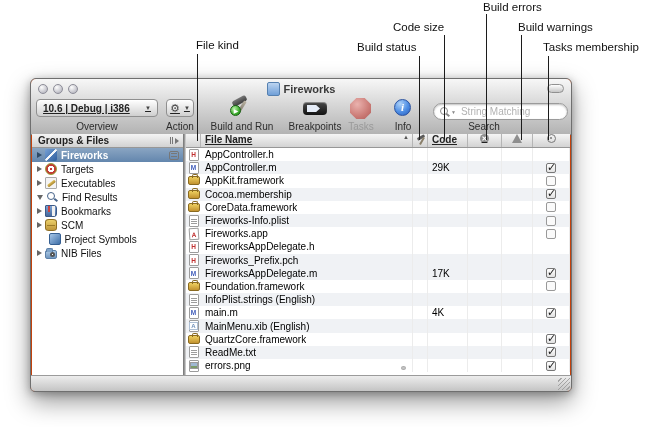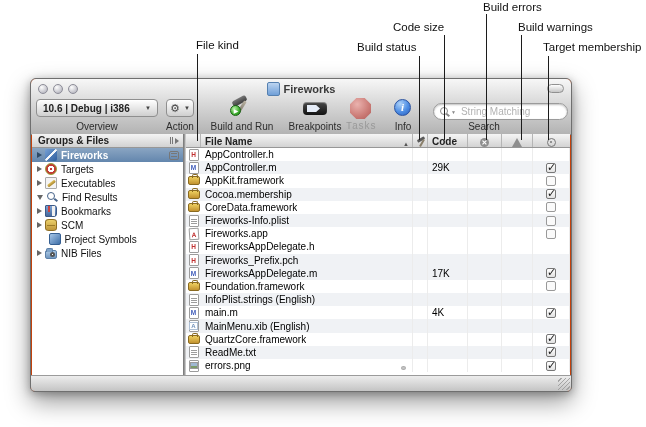--- a/index.html
+++ b/index.html
@@ -23,23 +23,23 @@
   .title-group{position:absolute;top:3px;left:0;right:0;display:flex;justify-content:center;
                align-items:center;gap:4px;font-size:11px;font-weight:bold;color:#3a3a3a;}
   .title-doc{width:11px;height:12px;background:linear-gradient(#bcd4f0,#6f9fd8);
              border:1px solid #5580b0;border-radius:2px;}
   .lozenge{position:absolute;right:7px;top:5px;width:17px;height:9px;border-radius:5px;
            background:linear-gradient(#fefefe,#c6c6c6);border:1px solid #909090;box-sizing:border-box;}
 
   
   .tbtn{position:absolute;height:18px;box-sizing:border-box;border:1px solid #8f8f8f;border-radius:4px;
         background:linear-gradient(#ffffff,#eaeaea 45%,#cfcfcf);box-shadow:inset 0 1px 0 #fff;
-        display:flex;align-items:center;font-size:10px;font-weight:bold;color:#222;}
+        display:flex;align-items:center;font-size:10px;font-weight:bold;color:#222;text-decoration:underline;}
   .caption{position:absolute;font-size:10px;color:#2d2d2d;text-align:center;}
-  .caption.dim{color:#9a9a9a;font-family:Liberation Mono, monospace;}
+  .caption.dim{color:#9a9a9a;}
   .dd{font-size:6px;color:#444;margin-left:4px;}
   .gear-glyph{font-family:"DejaVu Sans",sans-serif;font-size:11px;color:#444;line-height:1;}
 
   
   .hammer{position:relative;width:26px;height:24px;}
   .hammer .head{position:absolute;left:3px;top:4px;width:15px;height:6px;background:linear-gradient(#777,#3e3e3e);
                 border-radius:2px;transform:rotate(-28deg);}
   .hammer .handle{position:absolute;left:11px;top:6px;width:3px;height:15px;background:linear-gradient(#b9b2a2,#6e685c);
                   transform:rotate(32deg);border-radius:1px;}
   .run-badge{position:absolute;left:1px;top:11px;width:11px;height:11px;border-radius:50%;
@@ -115,21 +115,21 @@
   .ic-folder::after{content:"";position:absolute;right:1px;top:1px;width:5px;height:5px;border-radius:50%;
                     background:radial-gradient(circle,#fff 0 25%,#555 25% 100%);}
 
   .divider{position:absolute;left:152px;top:55px;width:3px;bottom:15px;background:#9a9a9a;
            border-left:1px solid #7e7e7e;border-right:1px solid #c8c8c8;box-sizing:border-box;}
 
   
   .table{position:absolute;left:155px;top:55px;width:384px;bottom:15px;background:#fff;overflow:hidden;}
   .thead{display:flex;height:14px;background:linear-gradient(#f5f5f5,#d3d3d3);
          border-bottom:1px solid #979797;box-sizing:border-box;font-size:10px;font-weight:bold;color:#222;}
-  .th{display:flex;align-items:flex-end;box-sizing:border-box;border-right:1px solid #b5b5b5;padding:0 4px;position:relative;}
+  .th{display:flex;align-items:flex-start;box-sizing:border-box;border-right:1px solid #b5b5b5;padding:0 4px;position:relative;text-decoration:underline;}
   .c0{width:15px;flex:none;} .c1{width:212px;flex:none;} .c2{width:15px;flex:none;}
   .c3{width:40px;flex:none;} .c4{width:34px;flex:none;} .c5{width:31px;flex:none;} .c6{width:37px;flex:none;border-right:none;}
   .sort{position:absolute;right:3px;font-size:6px;color:#555;}
   .mini-hammer{position:relative;width:11px;height:11px;margin:0 auto;}
   .mini-hammer::before{content:"";position:absolute;left:0;top:2px;width:8px;height:3px;background:#5a5a5a;border-radius:1px;transform:rotate(-30deg);}
   .mini-hammer::after{content:"";position:absolute;left:4px;top:3px;width:2px;height:8px;background:#8a7f6a;transform:rotate(30deg);}
   .err-ic{width:9px;height:9px;border-radius:50%;background:#8e8e8e;color:#fff;font-size:7px;line-height:9px;text-align:center;margin:0 auto;}
   .warn-ic{width:0;height:0;border-left:5px solid transparent;border-right:5px solid transparent;border-bottom:9px solid #8e8e8e;margin:0 auto;}
   .tgt-ic{width:9px;height:9px;border-radius:50%;border:1.5px solid #777;box-sizing:border-box;margin:0 auto;position:relative;}
   .tgt-ic::after{content:"";position:absolute;left:2px;top:2px;width:2px;height:2px;border-radius:50%;background:#777;}
@@ -553,21 +553,21 @@
     <div class="bottombar">
       <span class="grip"></span>
     </div>
   </div>
 
   <div class="callout" style="left:196px;top:39px">File kind</div>
   <div class="callout" style="left:357px;top:41px">Build status</div>
   <div class="callout" style="left:393px;top:21px">Code size</div>
   <div class="callout" style="left:483px;top:1px">Build errors</div>
   <div class="callout" style="left:518px;top:21px">Build warnings</div>
-  <div class="callout" style="left:543px;top:41px">Target membership</div>
+  <div class="callout" style="left:543px;top:41px">Tasks membership</div>
 
   <div class="cline" style="left:197px;top:54px;height:87px"></div>
   <div class="cline" style="left:419px;top:56px;height:84px"></div>
   <div class="cline" style="left:444px;top:35px;height:105px"></div>
   <div class="cline" style="left:486px;top:14px;height:126px"></div>
   <div class="cline" style="left:521px;top:35px;height:105px"></div>
   <div class="cline" style="left:548px;top:56px;height:84px"></div>
 
 </div>
 

